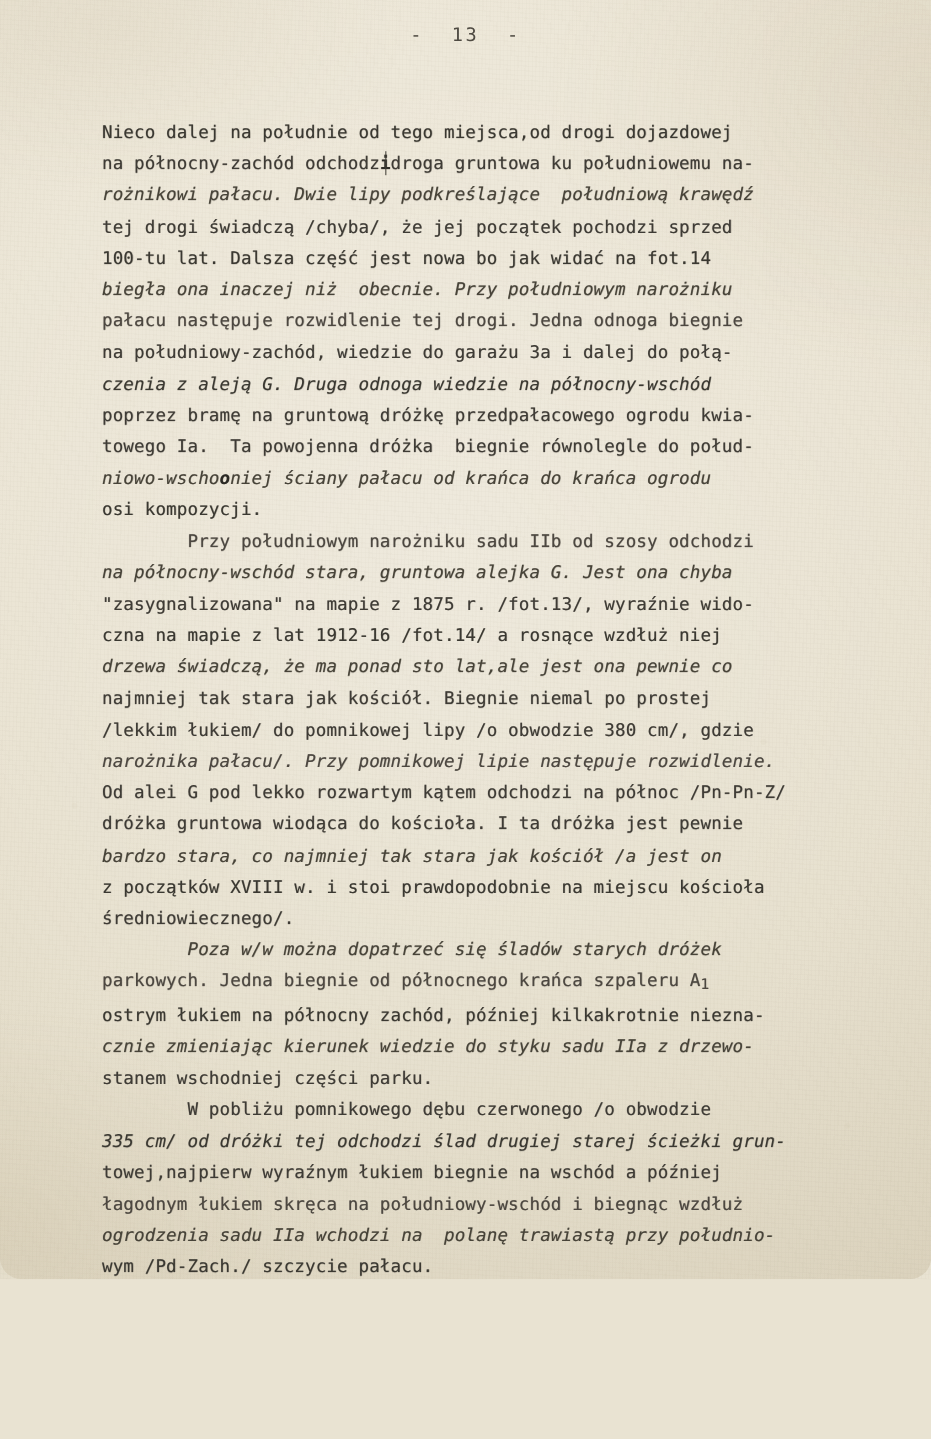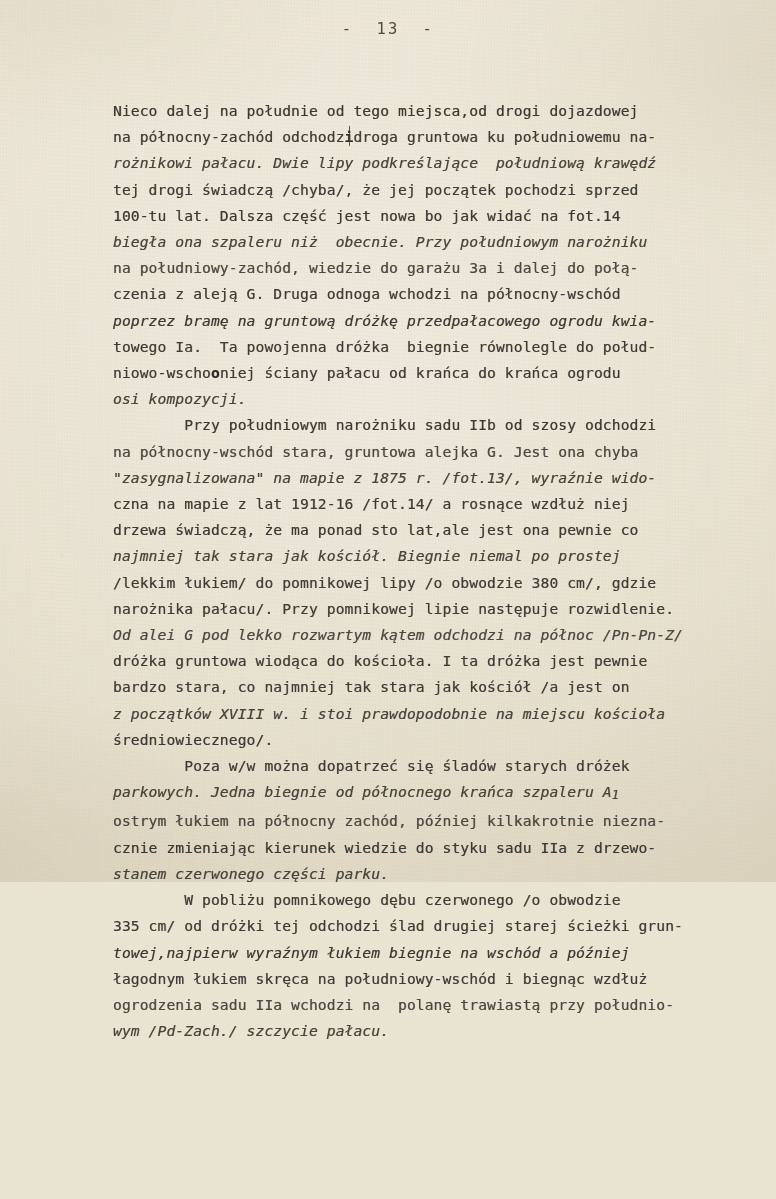--- a/index.html
+++ b/index.html
@@ -11,29 +11,30 @@
     height: 1199px;
     overflow: hidden;
     background: #e9e3d2;
     font-family: "DejaVu Sans Mono", "Liberation Mono", monospace;
   }
 
   
   #page {
     position: relative;
     width: 776px;
-    height: 882px;
+    height: 1066px;
     box-sizing: border-box;
     background:
       radial-gradient(ellipse 120% 95% at 48% 45%,
         rgba(255,255,255,0.30) 0%,
         rgba(255,255,255,0.10) 45%,
         rgba(190,176,148,0.16) 78%,
         rgba(160,145,115,0.30) 100%),
       linear-gradient(168deg, #ece6d6 0%, #e8e1cf 40%, #e4ddc9 72%, #ded6c1 100%);
+    border-radius: 18px;
   }
 
   
   #grain {
     position: absolute;
     inset: 0;
     pointer-events: none;
     opacity: 0.5;
     background-image:
       repeating-linear-gradient(91deg, rgba(150,136,108,0.055) 0px, rgba(150,136,108,0.055) 1px, rgba(0,0,0,0) 1px, rgba(0,0,0,0) 3px),
@@ -75,21 +76,20 @@
     color: #4e4a42;
     white-space: pre;
   }
 
   
   .body-block {
     position: absolute;
     top: 98px;
     left: 85px;
     width: 624px;
-    margin-left: 28px;
   }
 
   .ln {
     display: block;
     white-space: pre;
     font-size: 14.6px;
     line-height: 26.2px;
     letter-spacing: 0.12px;
     color: #3e3b35;
     text-shadow:
@@ -137,23 +137,24 @@
   <div id="content">
 
     <div class="page-number">-  13  -</div>
 
     <div class="body-block" id="body-block">
         <span class="ln">Nieco dalej na południe od tego miejsca,od drogi dojazdowej</span>
         <span class="ln">na północny-zachód odchodz<span class="strike-over">i</span>droga gruntowa ku południowemu na-</span>
         <span class="ln">rożnikowi pałacu. Dwie lipy podkreślające  południową krawędź</span>
         <span class="ln">tej drogi świadczą /chyba/, że jej początek pochodzi sprzed</span>
         <span class="ln">100-tu lat. Dalsza część jest nowa bo jak widać na fot.14</span>
-        <span class="ln">biegła ona szpaleru niż  obecnie. Przy południowym narożniku</span>
+        <span class="ln">biegła ona inaczej niż  obecnie. Przy południowym narożniku</span>
+        <span class="ln">pałacu następuje rozwidlenie tej drogi. Jedna odnoga biegnie</span>
         <span class="ln">na południowy-zachód, wiedzie do garażu 3a i dalej do połą-</span>
-        <span class="ln">czenia z aleją G. Druga odnoga wchodzi na północny-wschód</span>
+        <span class="ln">czenia z aleją G. Druga odnoga wiedzie na północny-wschód</span>
         <span class="ln">poprzez bramę na gruntową dróżkę przedpałacowego ogrodu kwia-</span>
         <span class="ln">towego Ia.  Ta powojenna dróżka  biegnie równolegle do połud-</span>
         <span class="ln">niowo-wscho<span class="bold-hit">o</span>niej ściany pałacu od krańca do krańca ogrodu</span>
         <span class="ln">osi kompozycji.</span>
         <span class="ln">        Przy południowym narożniku sadu IIb od szosy odchodzi</span>
         <span class="ln">na północny-wschód stara, gruntowa alejka G. Jest ona chyba</span>
         <span class="ln">"zasygnalizowana" na mapie z 1875 r. /fot.13/, wyraźnie wido-</span>
         <span class="ln">czna na mapie z lat 1912-16 /fot.14/ a rosnące wzdłuż niej</span>
         <span class="ln">drzewa świadczą, że ma ponad sto lat,ale jest ona pewnie co</span>
         <span class="ln">najmniej tak stara jak kościół. Biegnie niemal po prostej</span>
@@ -161,21 +162,21 @@
         <span class="ln">narożnika pałacu/. Przy pomnikowej lipie następuje rozwidlenie.</span>
         <span class="ln">Od alei G pod lekko rozwartym kątem odchodzi na północ /Pn-Pn-Z/</span>
         <span class="ln">dróżka gruntowa wiodąca do kościoła. I ta dróżka jest pewnie</span>
         <span class="ln">bardzo stara, co najmniej tak stara jak kościół /a jest on</span>
         <span class="ln">z początków XVIII w. i stoi prawdopodobnie na miejscu kościoła</span>
         <span class="ln">średniowiecznego/.</span>
         <span class="ln">        Poza w/w można dopatrzeć się śladów starych dróżek</span>
         <span class="ln">parkowych. Jedna biegnie od północnego krańca szpaleru A<span class="sub1">1</span></span>
         <span class="ln">ostrym łukiem na północny zachód, później kilkakrotnie niezna-</span>
         <span class="ln">cznie zmieniając kierunek wiedzie do styku sadu IIa z drzewo-</span>
-        <span class="ln">stanem czerwonego części parku.</span>
+        <span class="ln">stanem wschodniej części parku.</span>
         <span class="ln">        W pobliżu pomnikowego dębu czerwonego /o obwodzie</span>
         <span class="ln">335 cm/ od dróżki tej odchodzi ślad drugiej starej ścieżki grun-</span>
         <span class="ln">towej,najpierw wyraźnym łukiem biegnie na wschód a później</span>
         <span class="ln">łagodnym łukiem skręca na południowy-wschód i biegnąc wzdłuż</span>
         <span class="ln">ogrodzenia sadu IIa wchodzi na  polanę trawiastą przy południo-</span>
         <span class="ln">wym /Pd-Zach./ szczycie pałacu.</span>
       </div>
 
   </div>
 </div>

